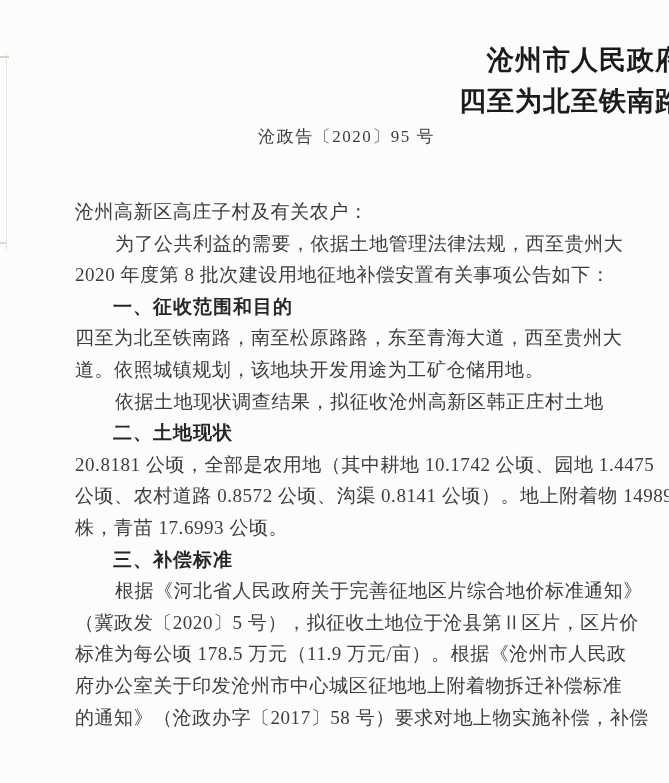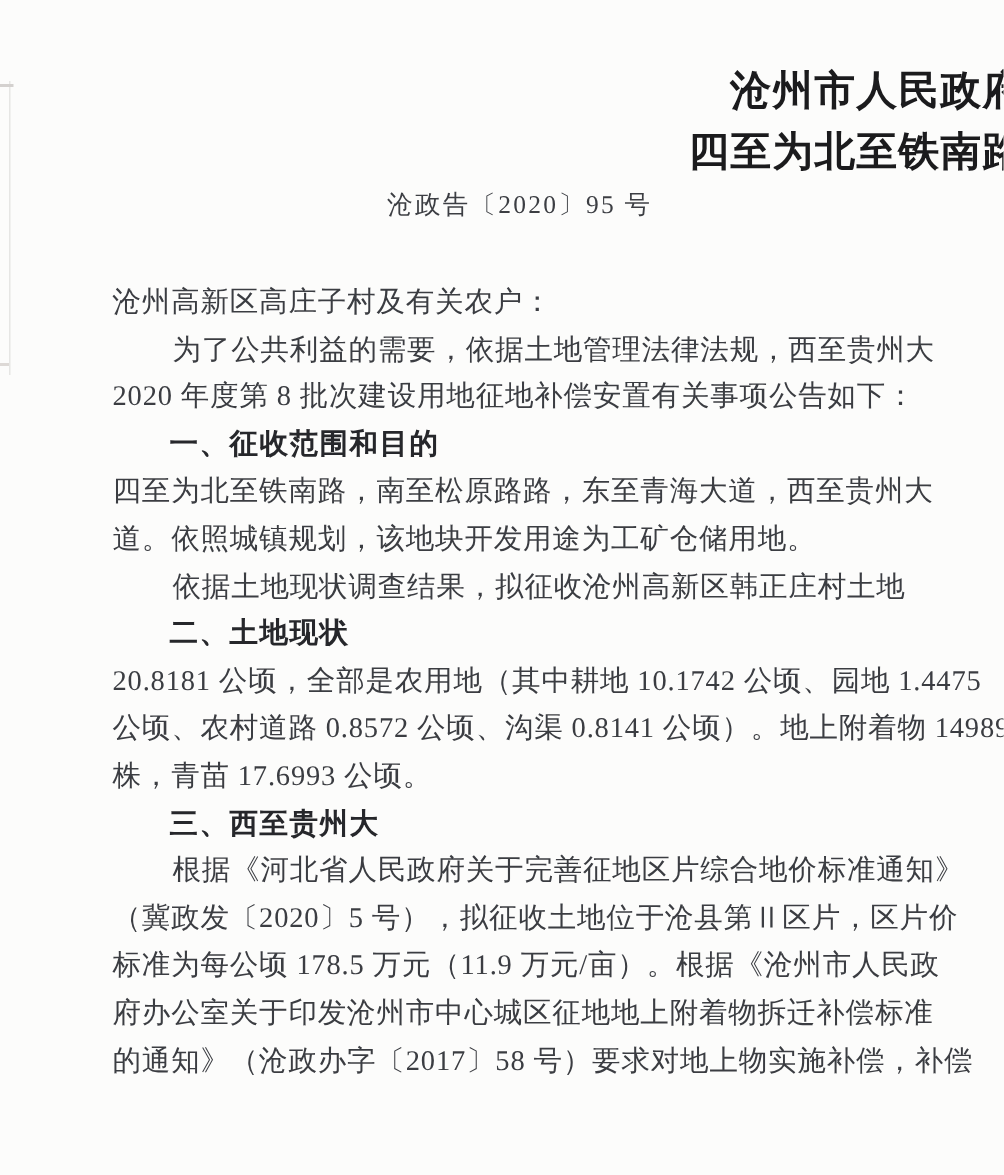--- a/index.html
+++ b/index.html
@@ -67,21 +67,21 @@
     text-align: center;
     font-size: 17px;
     line-height: 24px;
     letter-spacing: 1.5px;
     color: #3c3e43;
   }
   
   .doc-lines {
     position: absolute;
     left: 75px;
-    top: 186px;
+    top: 196px;
     width: 566px;
   }
   .line {
     font-size: 19px;
     line-height: 31.6px;
     height: 31.6px;
     letter-spacing: 0.55px;
     white-space: nowrap;
     color: #3b3d42;
   }
@@ -117,21 +117,21 @@
     <div class="line indent">为了公共利益的需要，依据土地管理法律法规，西至贵州大</div>
     <div class="line">2020 年度第 8 批次建设用地征地补偿安置有关事项公告如下：</div>
     <div class="line heading">一、征收范围和目的</div>
     <div class="line">四至为北至铁南路，南至松原路路，东至青海大道，西至贵州大</div>
     <div class="line">道。依照城镇规划，该地块开发用途为工矿仓储用地。</div>
     <div class="line indent">依据土地现状调查结果，拟征收沧州高新区韩正庄村土地</div>
     <div class="line heading">二、土地现状</div>
     <div class="line">20.8181 公顷，全部是农用地（其中耕地 10.1742 公顷、园地 1.4475</div>
     <div class="line">公顷、农村道路 0.8572 公顷、沟渠 0.8141 公顷）。地上附着物 14989</div>
     <div class="line">株，青苗 17.6993 公顷。</div>
-    <div class="line heading">三、西至贵州大</div>
+    <div class="line heading">三、补偿标准</div>
     <div class="line indent">根据《河北省人民政府关于完善征地区片综合地价标准通知》</div>
     <div class="line">（冀政发〔2020〕5 号），拟征收土地位于沧县第Ⅱ区片，区片价</div>
     <div class="line">标准为每公顷 178.5 万元（11.9 万元/亩）。根据《沧州市人民政</div>
     <div class="line">府办公室关于印发沧州市中心城区征地地上附着物拆迁补偿标准</div>
     <div class="line">的通知》（沧政办字〔2017〕58 号）要求对地上物实施补偿，补偿</div>
   </div>
 
 </div>
 
 </body></html>

